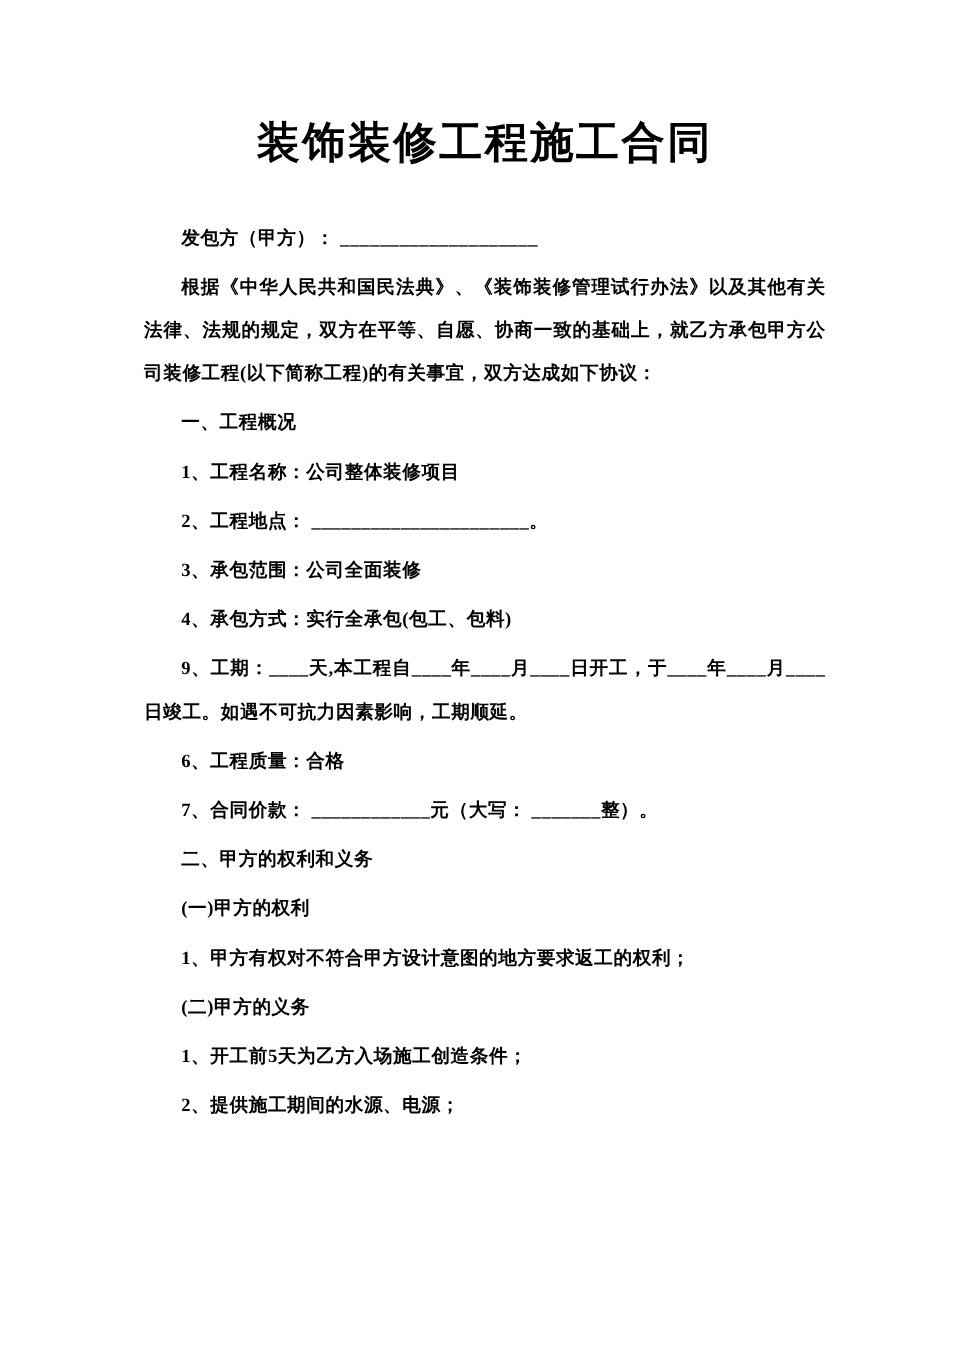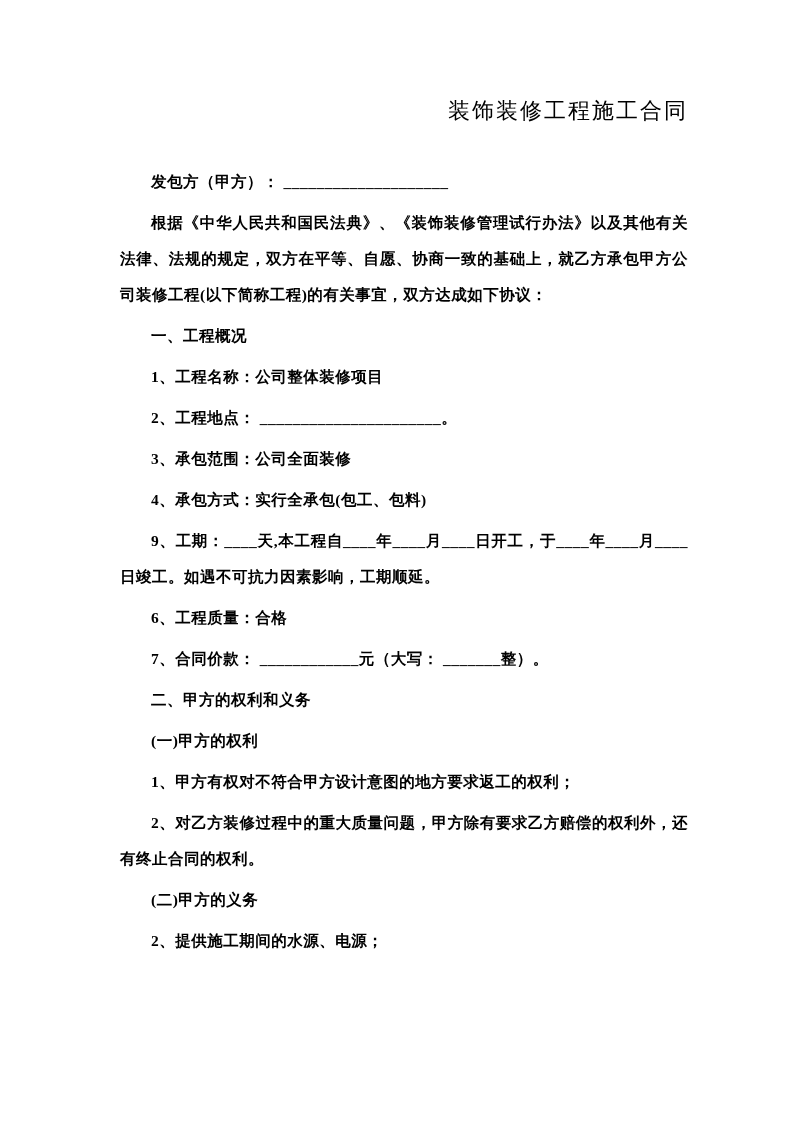--- a/index.html
+++ b/index.html
@@ -15,23 +15,23 @@
     background: #ffffff;
     color: #000000;
     padding: 98px 112px 40px 120px;
     font-family: "Liberation Serif", "DejaVu Serif", serif;
     font-size: 15.5px;
     font-weight: 600;
     overflow: hidden;
   }
   .doc-title {
     margin: 0 0 40px 0;
-    text-align: right;
-    font-size: 22px;
-    font-weight: 400;
+    text-align: center;
+    font-size: 36px;
+    font-weight: 700;
     letter-spacing: 2px;
     line-height: 1.2;
   }
   .doc-body p.line {
     margin: 0 0 5px 0;
     line-height: 36px;
     text-indent: 2em;
     text-align: justify;
     letter-spacing: 0.5px;
     word-break: break-all;
@@ -50,17 +50,17 @@
       <p class="line">1、工程名称：公司整体装修项目</p>
       <p class="line">2、工程地点： ______________________。</p>
       <p class="line">3、承包范围：公司全面装修</p>
       <p class="line">4、承包方式：实行全承包(包工、包料)</p>
       <p class="line">9、工期：____天,本工程自____年____月____日开工，于____年____月____日竣工。如遇不可抗力因素影响，工期顺延。</p>
       <p class="line">6、工程质量：合格</p>
       <p class="line">7、合同价款： ____________元（大写： _______整）。</p>
       <p class="line">二、甲方的权利和义务</p>
       <p class="line">(一)甲方的权利</p>
       <p class="line">1、甲方有权对不符合甲方设计意图的地方要求返工的权利；</p>
-      <p class="line">2、对乙方装修过程中的重大质量问题，甲方除有要求乙方赔偿的权利外，还有终止合同的权利。</p>
       <p class="line">(二)甲方的义务</p>
+      <p class="line">1、开工前5天为乙方入场施工创造条件；</p>
       <p class="line">2、提供施工期间的水源、电源；</p>
     </div>
 </div>
 
 </body></html>

